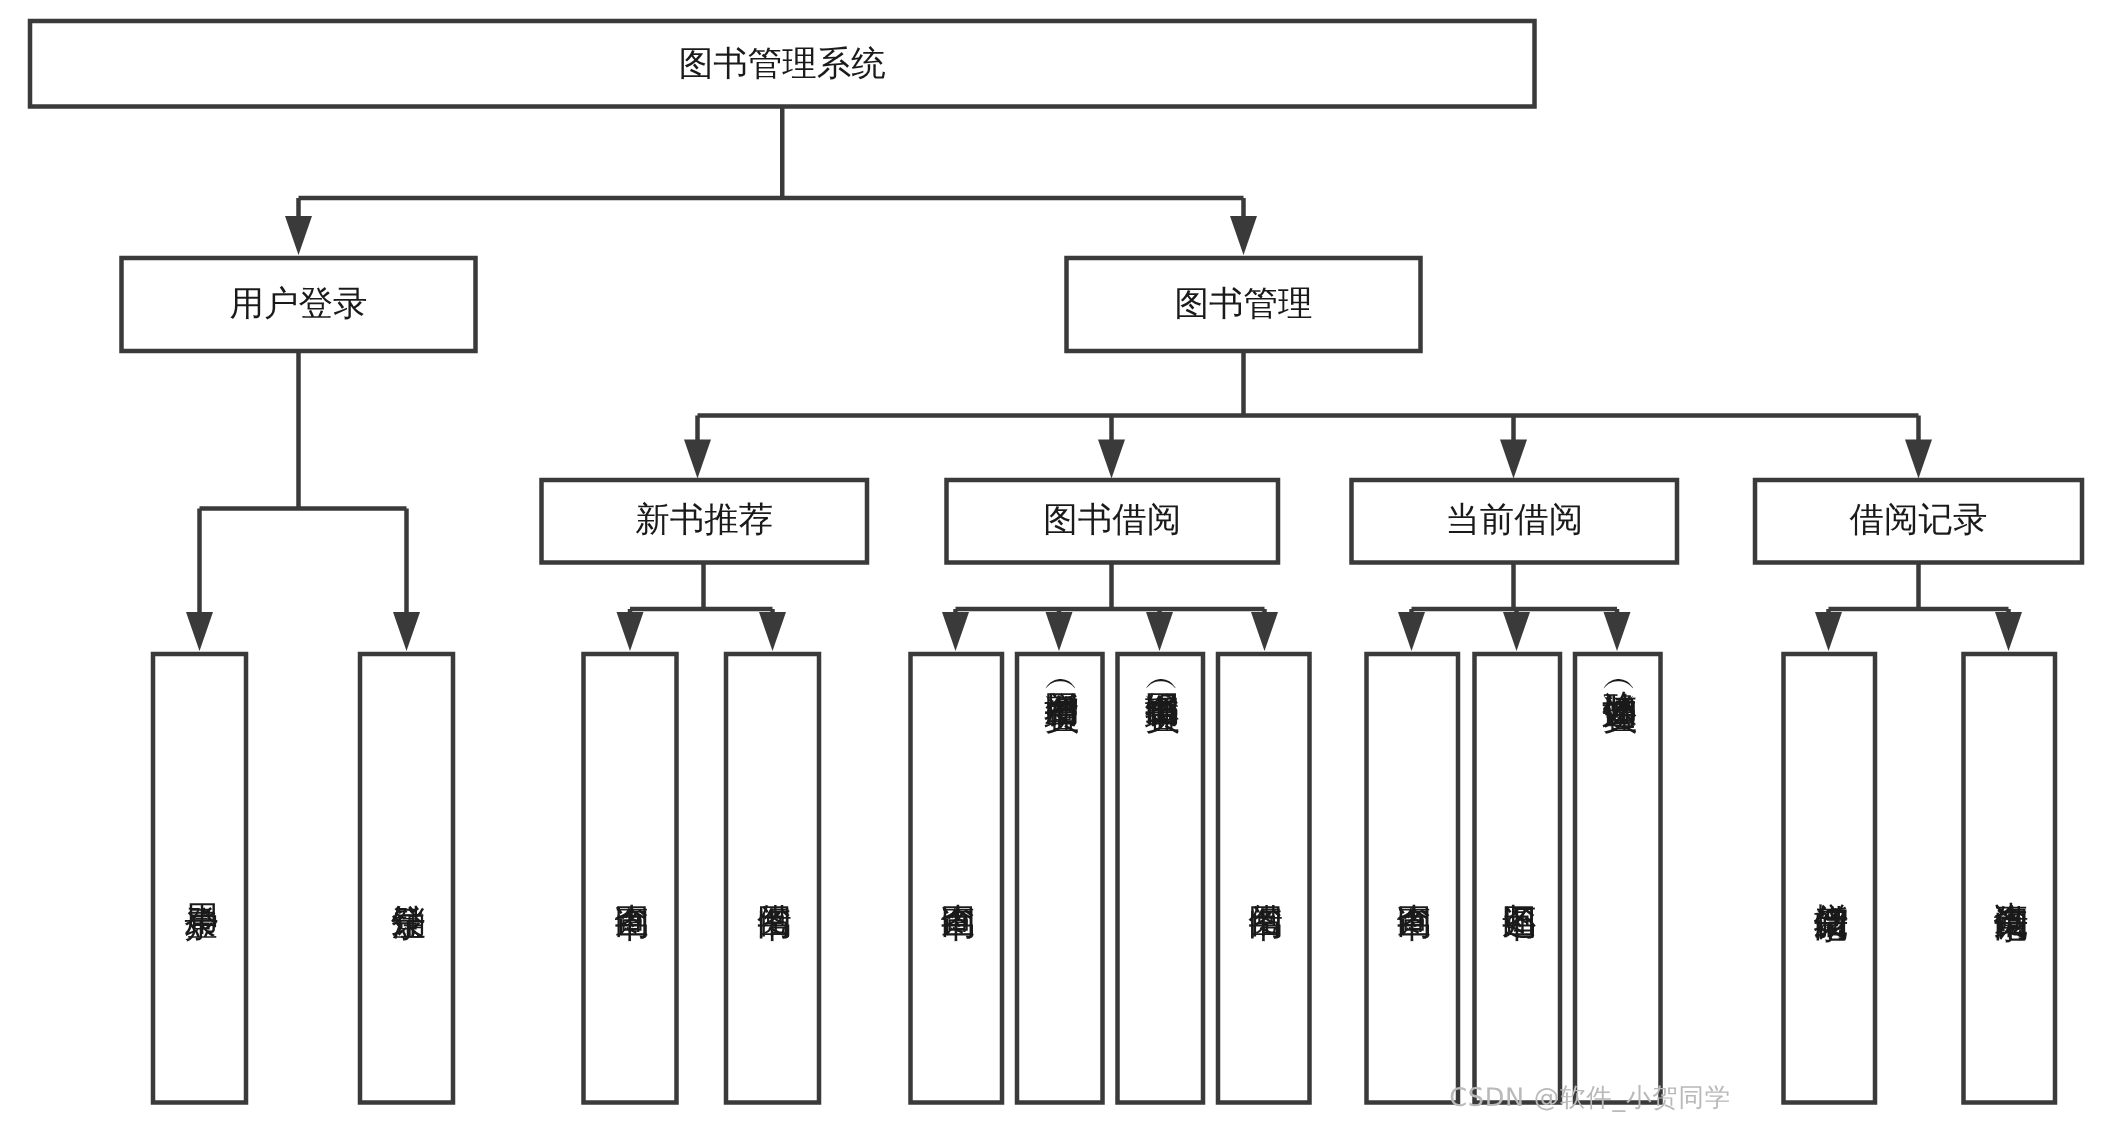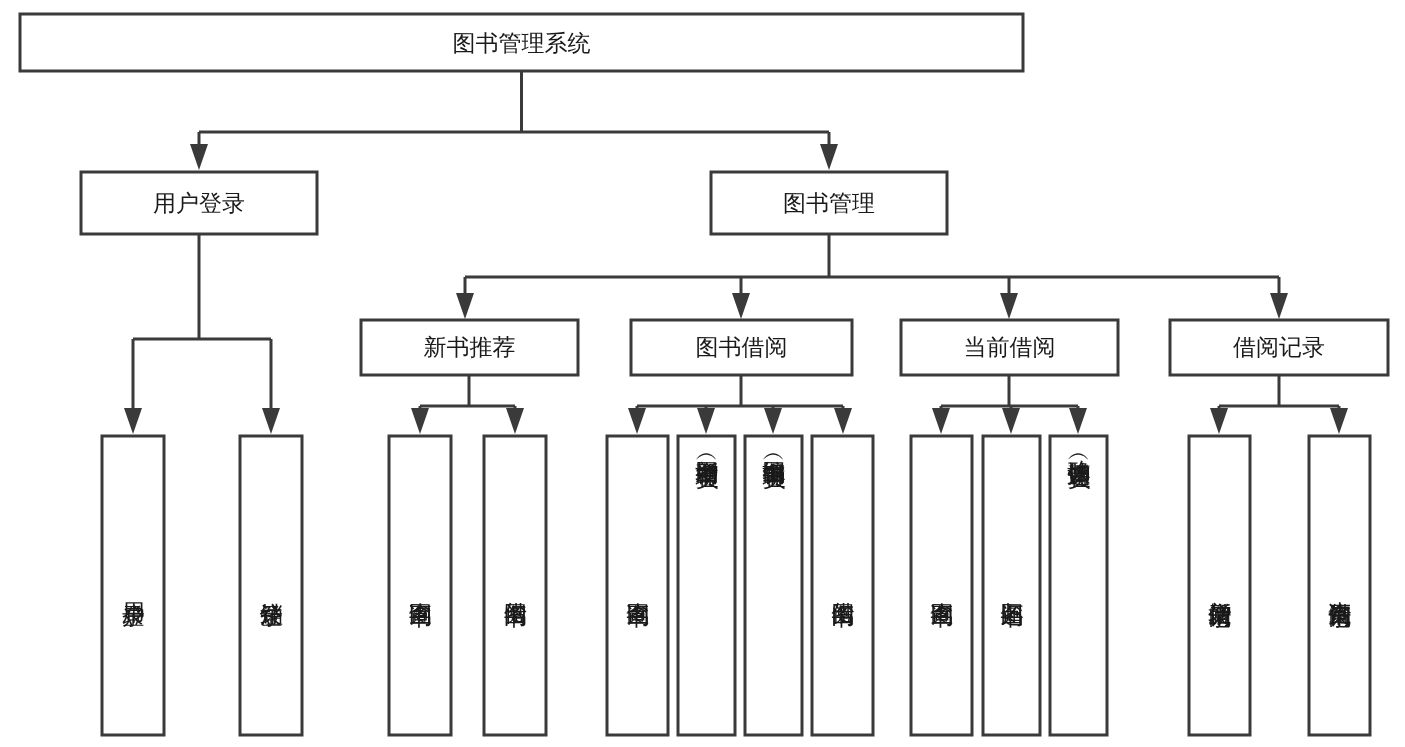--- a/index.html
+++ b/index.html
@@ -242,13 +242,14 @@
   <div class="leaf-label-wrap" style="left:1050px; top:434px; width:57px; height:299px; align-items:flex-start;">
     <span class="leaf-label" style="margin-top:6px;">确认归还（管理员）</span>
   </div>
   <div class="leaf-label-wrap" style="left:1189px; top:434px; width:61px; height:299px;">
     <span class="leaf-label">新增借阅记录</span>
   </div>
   <div class="leaf-label-wrap" style="left:1309px; top:434px; width:61px; height:299px;">
     <span class="leaf-label">查询借阅记录</span>
   </div>
 
+  <div class="watermark">CSDN @软件_小贺同学</div>
 </div>
 
 </body></html>

